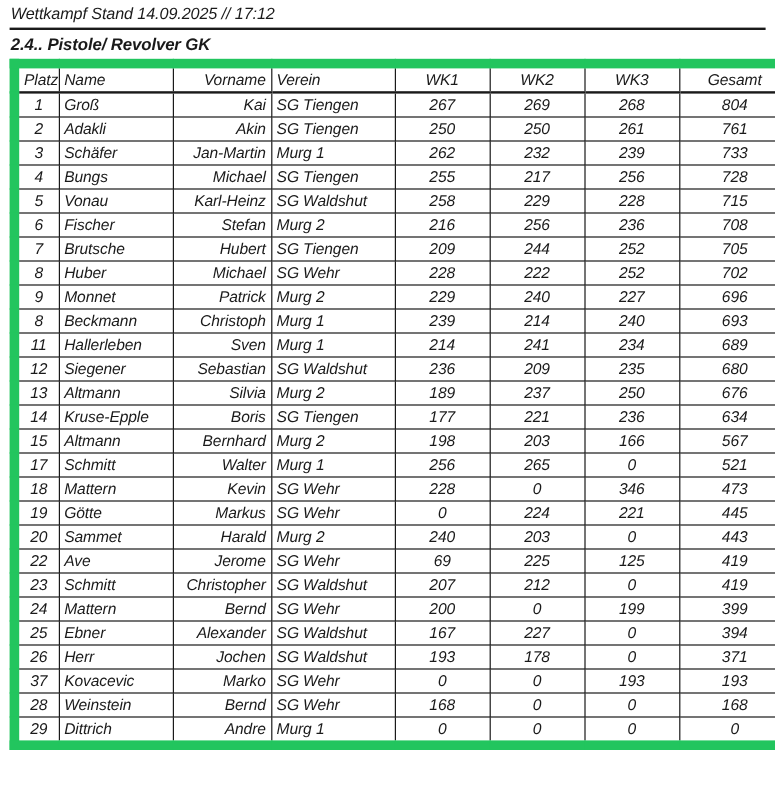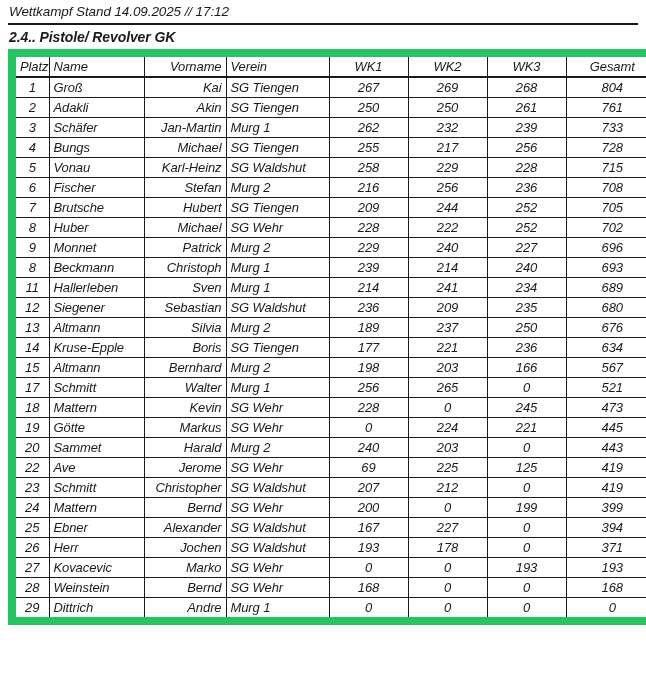--- a/index.html
+++ b/index.html
@@ -242,21 +242,21 @@
           <td class="col-wk3">0</td>
           <td class="col-gesamt">521</td>
         </tr>
         <tr>
           <td class="col-platz">18</td>
           <td class="col-name">Mattern</td>
           <td class="col-vorname">Kevin</td>
           <td class="col-verein">SG Wehr</td>
           <td class="col-wk1">228</td>
           <td class="col-wk2">0</td>
-          <td class="col-wk3">245</td>
+          <td class="col-wk3">346</td>
           <td class="col-gesamt">473</td>
         </tr>
         <tr>
           <td class="col-platz">19</td>
           <td class="col-name">Götte</td>
           <td class="col-vorname">Markus</td>
           <td class="col-verein">SG Wehr</td>
           <td class="col-wk1">0</td>
           <td class="col-wk2">224</td>
           <td class="col-wk3">221</td>
@@ -316,21 +316,21 @@
           <td class="col-platz">26</td>
           <td class="col-name">Herr</td>
           <td class="col-vorname">Jochen</td>
           <td class="col-verein">SG Waldshut</td>
           <td class="col-wk1">193</td>
           <td class="col-wk2">178</td>
           <td class="col-wk3">0</td>
           <td class="col-gesamt">371</td>
         </tr>
         <tr>
-          <td class="col-platz">27</td>
+          <td class="col-platz">37</td>
           <td class="col-name">Kovacevic</td>
           <td class="col-vorname">Marko</td>
           <td class="col-verein">SG Wehr</td>
           <td class="col-wk1">0</td>
           <td class="col-wk2">0</td>
           <td class="col-wk3">193</td>
           <td class="col-gesamt">193</td>
         </tr>
         <tr>
           <td class="col-platz">28</td>

